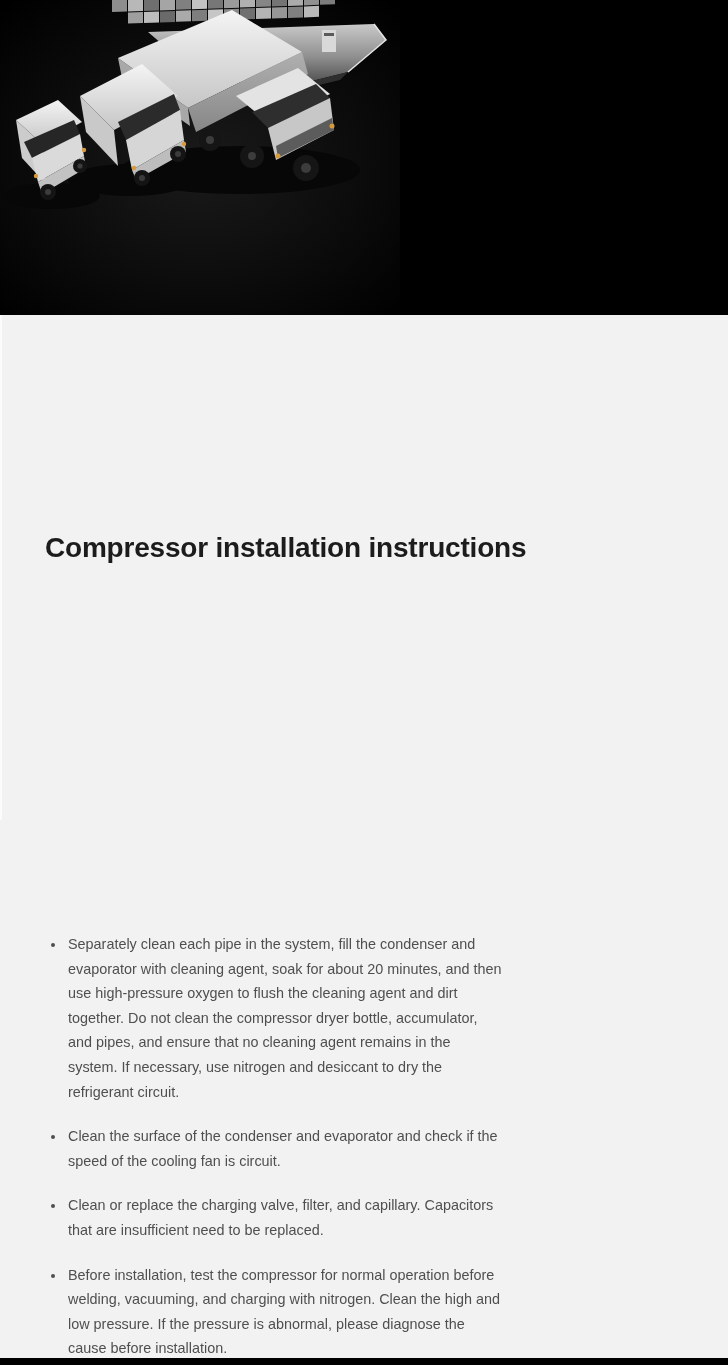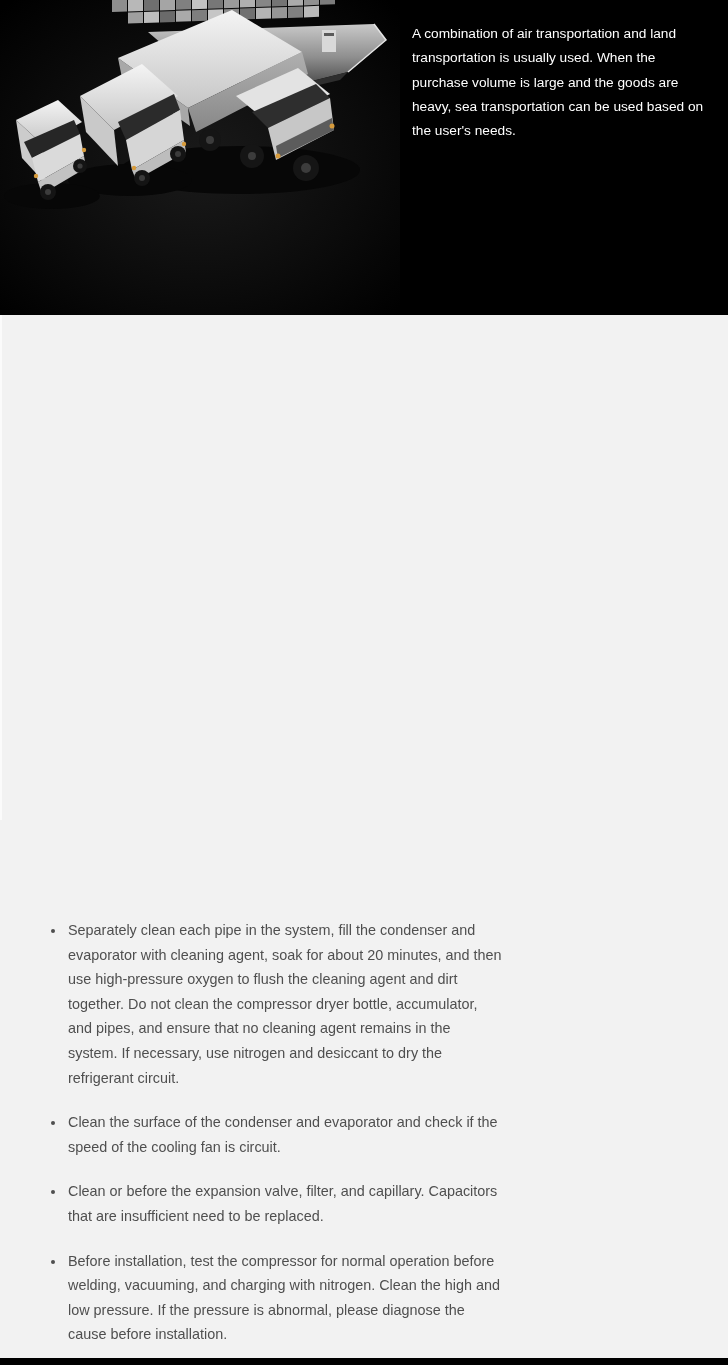--- a/index.html
+++ b/index.html
@@ -61,21 +61,21 @@
     left:0; top:603px;
     margin:0;
     padding:0 0 0 66px;
     list-style:disc outside;
   }
   .bullet-list li {
     width:434px;
     font-size:14.4px;
     line-height:24.6px;
     color:#4f4f4f;
-    margin:0 0 20px 0;
+    margin:14px 0 20px 0;
     padding-left:2px;
   }
 
   
   .footer-strip {
     width:728px; height:7px;
     background:#000000;
   }
 </style>
 </head>
@@ -186,30 +186,30 @@
       <polygon points="38,182 84,156 86,168 42,194" fill="#c2c2c2"></polygon>
       <circle cx="48" cy="192" r="8" fill="#141414"></circle>
         <circle cx="48" cy="192" r="3" fill="#3c3c3c"></circle>
       <circle cx="80" cy="166" r="7" fill="#141414"></circle>
         <circle cx="80" cy="166" r="2.6" fill="#3c3c3c"></circle>
       <circle cx="36" cy="176" r="2.2" fill="#d79b3c"></circle>
       <circle cx="84" cy="150" r="2.2" fill="#d79b3c"></circle>
     </g>
   </svg>
 
-  <p class="hero-caption">A combination of air transportation and land transportation is usually used. When the purchase volume is large and the goods are heavy, sea transportation can be used based on the user's needs.</p>
 </div>
 
 <div class="content">
   <div class="edge-line"></div>
 
+  <h1 class="section-heading" id="installation-heading">Compressor installation instructions</h1>
 
   <ul class="bullet-list">
     <li>Separately clean each pipe in the system, fill the condenser and evaporator with cleaning agent, soak for about 20 minutes, and then use high-pressure oxygen to flush the cleaning agent and dirt together. Do not clean the compressor dryer bottle, accumulator, and pipes, and ensure that no cleaning agent remains in the system. If necessary, use nitrogen and desiccant to dry the refrigerant circuit.</li>
     <li>Clean the surface of the condenser and evaporator and check if the speed of the cooling fan is circuit.</li>
-    <li>Clean or before the expansion valve, filter, and capillary. Capacitors that are insufficient need to be replaced.</li>
+    <li>Clean or replace the charging valve, filter, and capillary. Capacitors that are insufficient need to be replaced.</li>
     <li>Before installation, test the compressor for normal operation before welding, vacuuming, and charging with nitrogen. Clean the high and low pressure. If the pressure is abnormal, please diagnose the cause before installation.</li>
 
   </ul>
 
 </div>
 
 <div class="footer-strip"></div>
 
 </body></html>

